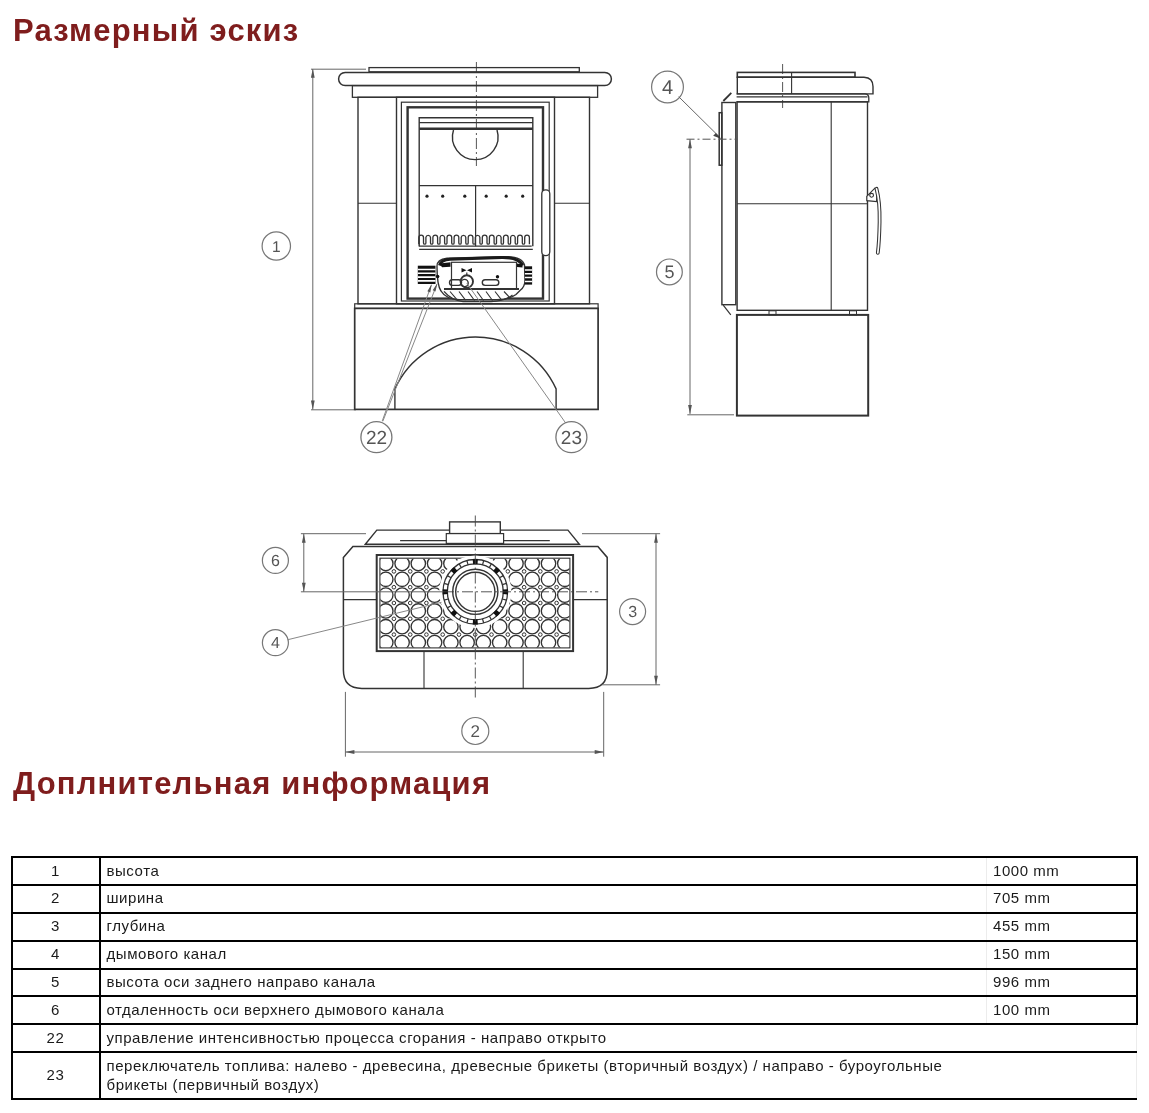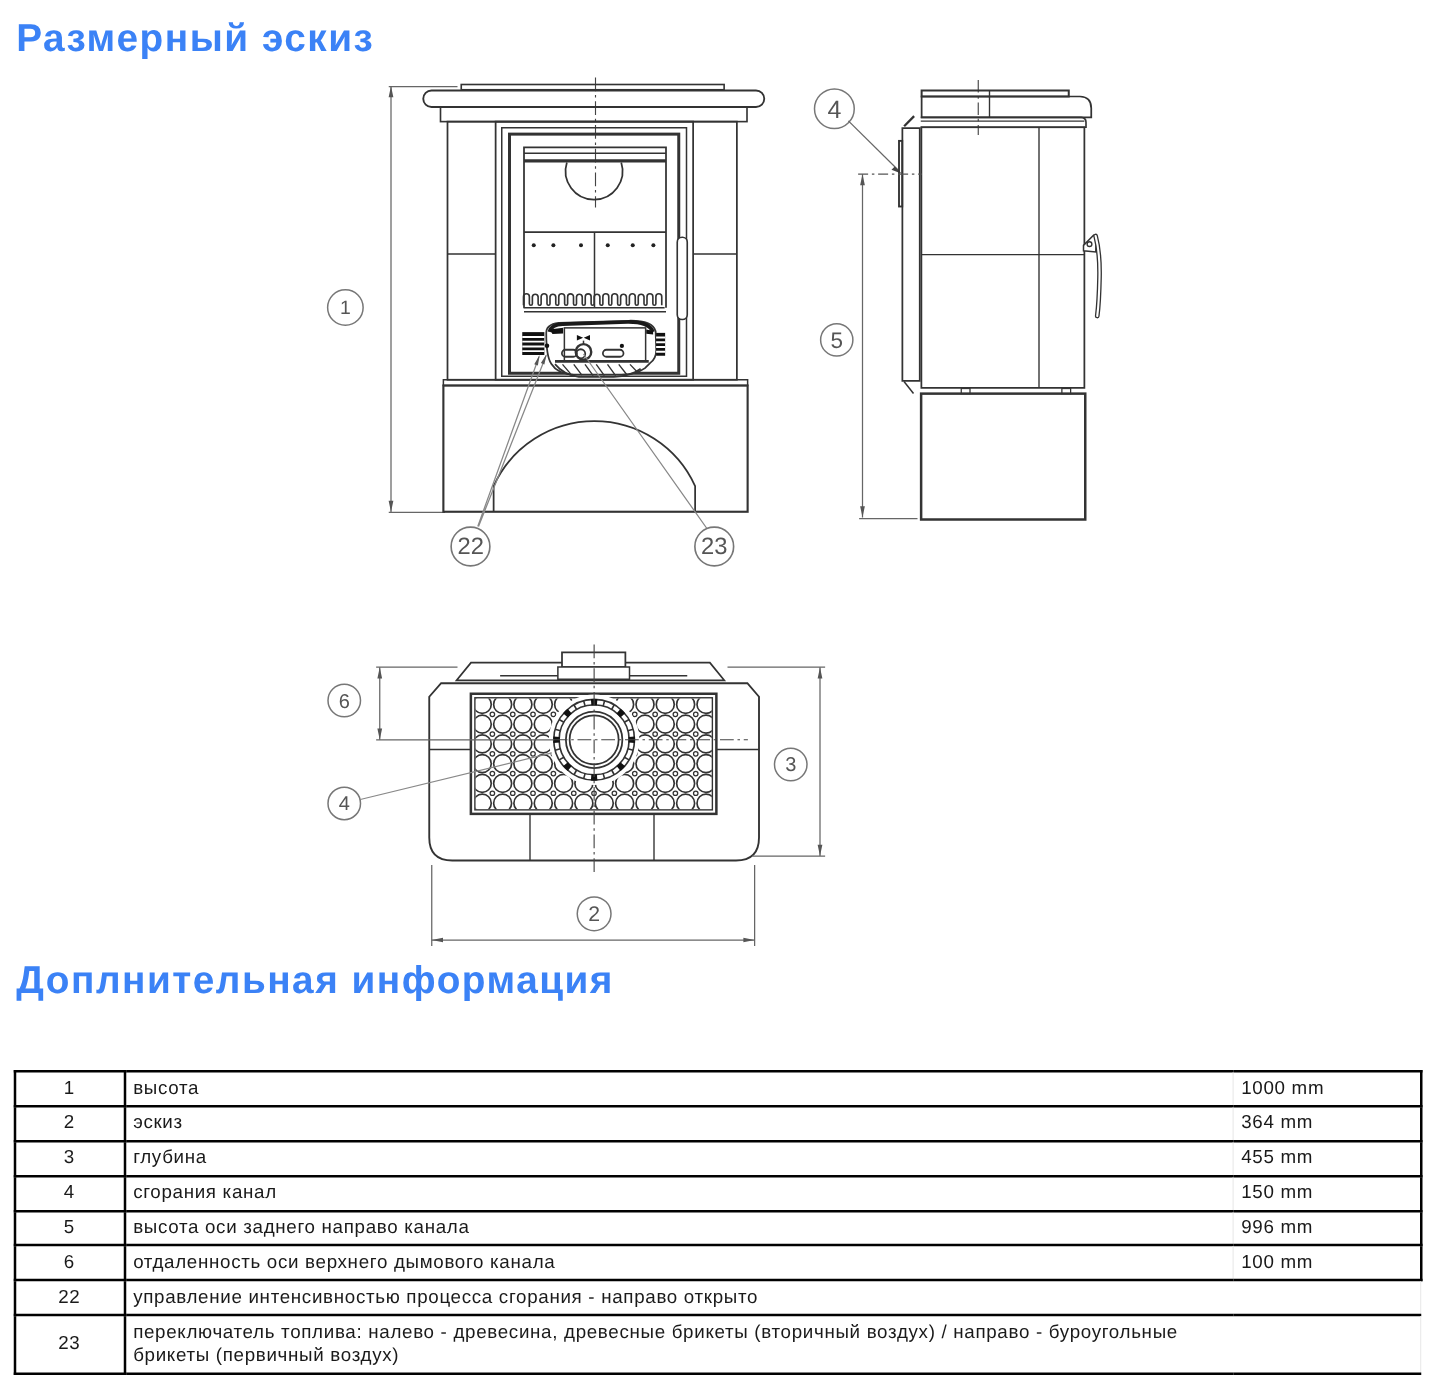--- a/index.html
+++ b/index.html
@@ -1,16 +1,16 @@
 <!DOCTYPE html>
 <html><head><meta charset="utf-8">
 <style>
 html,body{margin:0;padding:0;background:#fff;}
 body{width:1149px;height:1113px;position:relative;font-family:"Liberation Sans",sans-serif;overflow:hidden;}
-.ttl{position:absolute;left:13px;font-weight:bold;font-size:31px;color:#3b82f6;letter-spacing:1.2px;}
+.ttl{position:absolute;left:13px;font-weight:bold;font-size:31px;color:#7f1d1d;letter-spacing:1.2px;}
 svg{position:absolute;left:0;top:0;}
 svg text{text-rendering:geometricPrecision;}
 *{-webkit-font-smoothing:antialiased;}
 table{border-collapse:collapse;position:absolute;left:10.5px;top:856px;width:1127px;table-layout:fixed;}
 td{border:2px solid #000;font-size:15px;color:#1a1a1a;padding:0 6px;height:25.9px;line-height:1.25;letter-spacing:0.55px;}
 td.n{text-align:center;width:88px;padding:0;}
 td.d{border-right:1px solid #ececec;}
 td.v{width:150px;border-left:none;padding-right:5px;white-space:nowrap;}
 </style></head>
 <body>
@@ -448,31 +448,31 @@
       <col style="width:150px">
     </colgroup>
 <tbody>
       <tr>
         <td class="n">1</td>
         <td class="d">высота</td>
         <td class="v">1000 mm</td>
       </tr>
 <tr>
         <td class="n">2</td>
-        <td class="d">эскиз</td>
-        <td class="v">364 mm</td>
+        <td class="d">ширина</td>
+        <td class="v">705 mm</td>
       </tr>
 <tr>
         <td class="n">3</td>
         <td class="d">глубина</td>
         <td class="v">455 mm</td>
       </tr>
 <tr>
         <td class="n">4</td>
-        <td class="d">сгорания канал</td>
+        <td class="d">дымового канал</td>
         <td class="v">150 mm</td>
       </tr>
 <tr>
         <td class="n">5</td>
         <td class="d">высота оси заднего направо канала</td>
         <td class="v">996 mm</td>
       </tr>
 <tr>
         <td class="n">6</td>
         <td class="d">отдаленность оси верхнего дымового канала</td>

